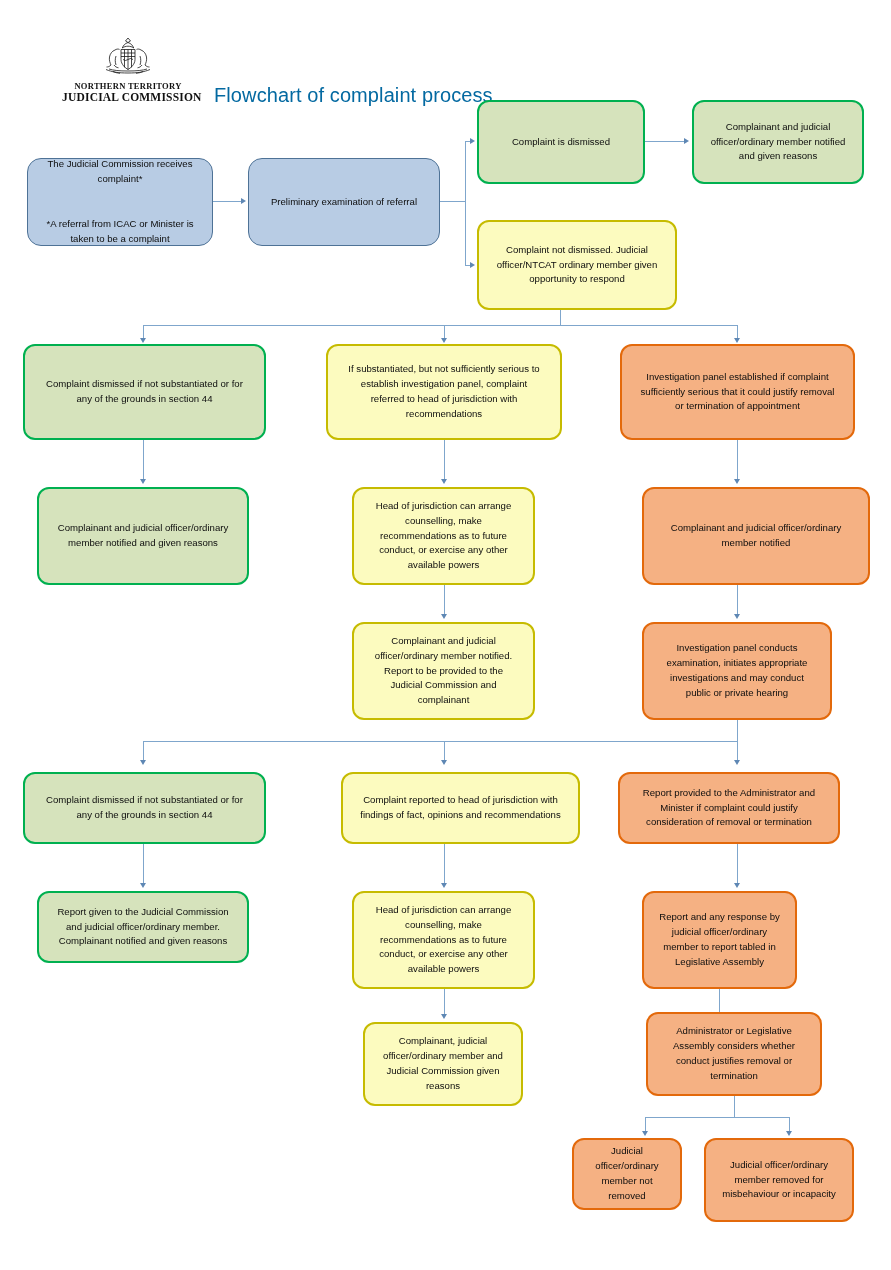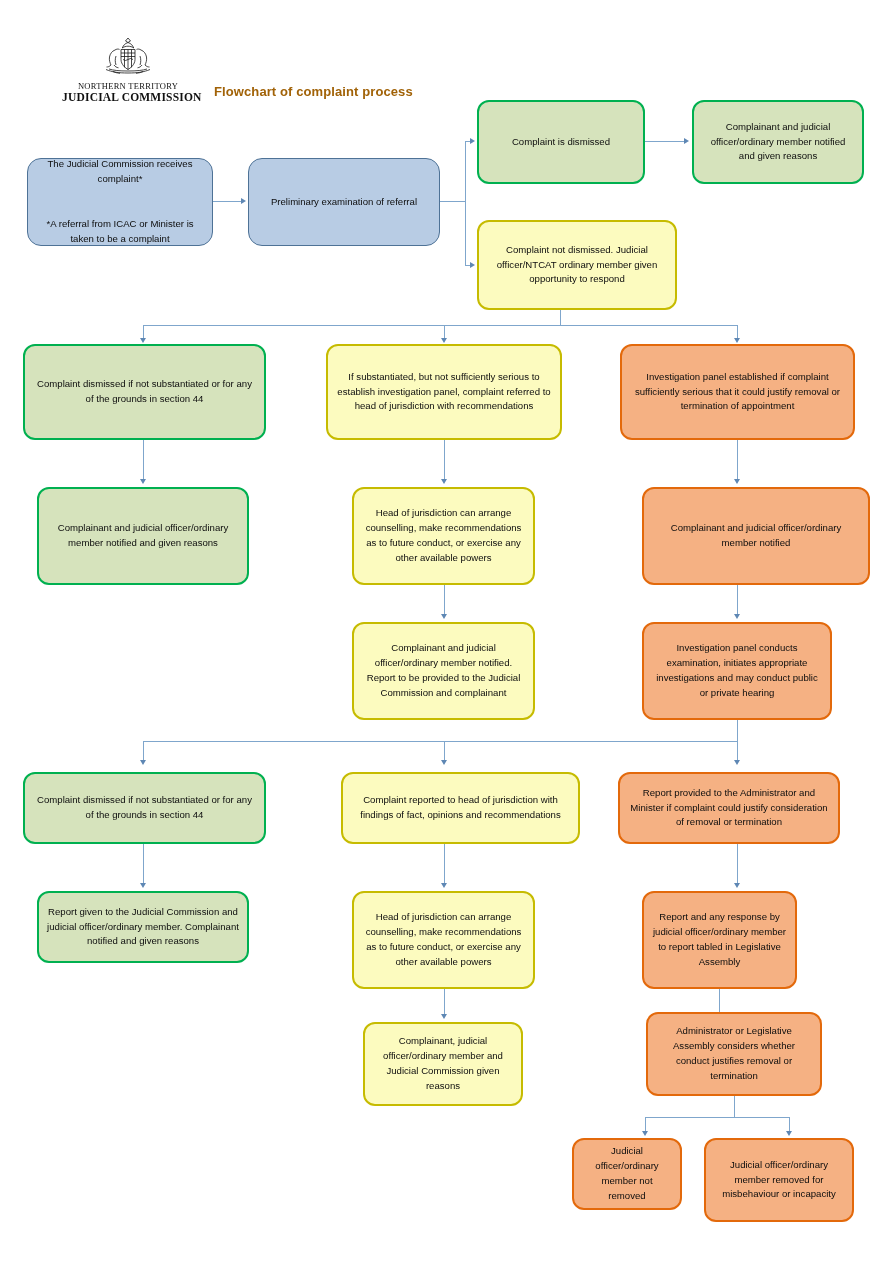--- a/index.html
+++ b/index.html
@@ -28,54 +28,54 @@
   #logo-wrap {
     position: absolute;
     left: 0; top: 0;
     width: 132px;
     text-align: center;
   }
   #crest { display: block; margin: 0 auto; }
   .logo-line1 {
     font-family: "Liberation Serif", serif;
     font-size: 8.5px;
-    font-weight: 400;
+    font-weight: 700;
     letter-spacing: 0.3px;
     color: #111;
     margin-top: 1px;
     white-space: nowrap;
   }
   .logo-line2 {
     font-family: "Liberation Serif", serif;
     font-size: 11.5px;
     font-weight: 700;
     letter-spacing: 0.2px;
     color: #111;
     white-space: nowrap;
     margin-top: 0px;
   }
   #flow-title {
     position: absolute;
     left: 152px; top: 48px;
-    font-size: 13px;
-    font-weight: 700;
-    color: #a16207;
+    font-size: 20px;
+    font-weight: 400;
+    color: #0369a1;
     white-space: nowrap;
     letter-spacing: 0.1px;
   }
 
   
   .node {
     position: absolute;
     display: flex;
     align-items: center;
     text-align: center;
     border-radius: 12px;
     border-style: solid;
-    padding: 4px 8px;
+    padding: 4px 15px;
     font-size: 9.6px;
     line-height: 1.55;
     color: #0d0d0d;
   }
   .node span { display: block; width: 100%; }
 
   .n-blue {
     background: #B8CCE4;
     border-color: #4E7296;
     border-width: 1.6px;

